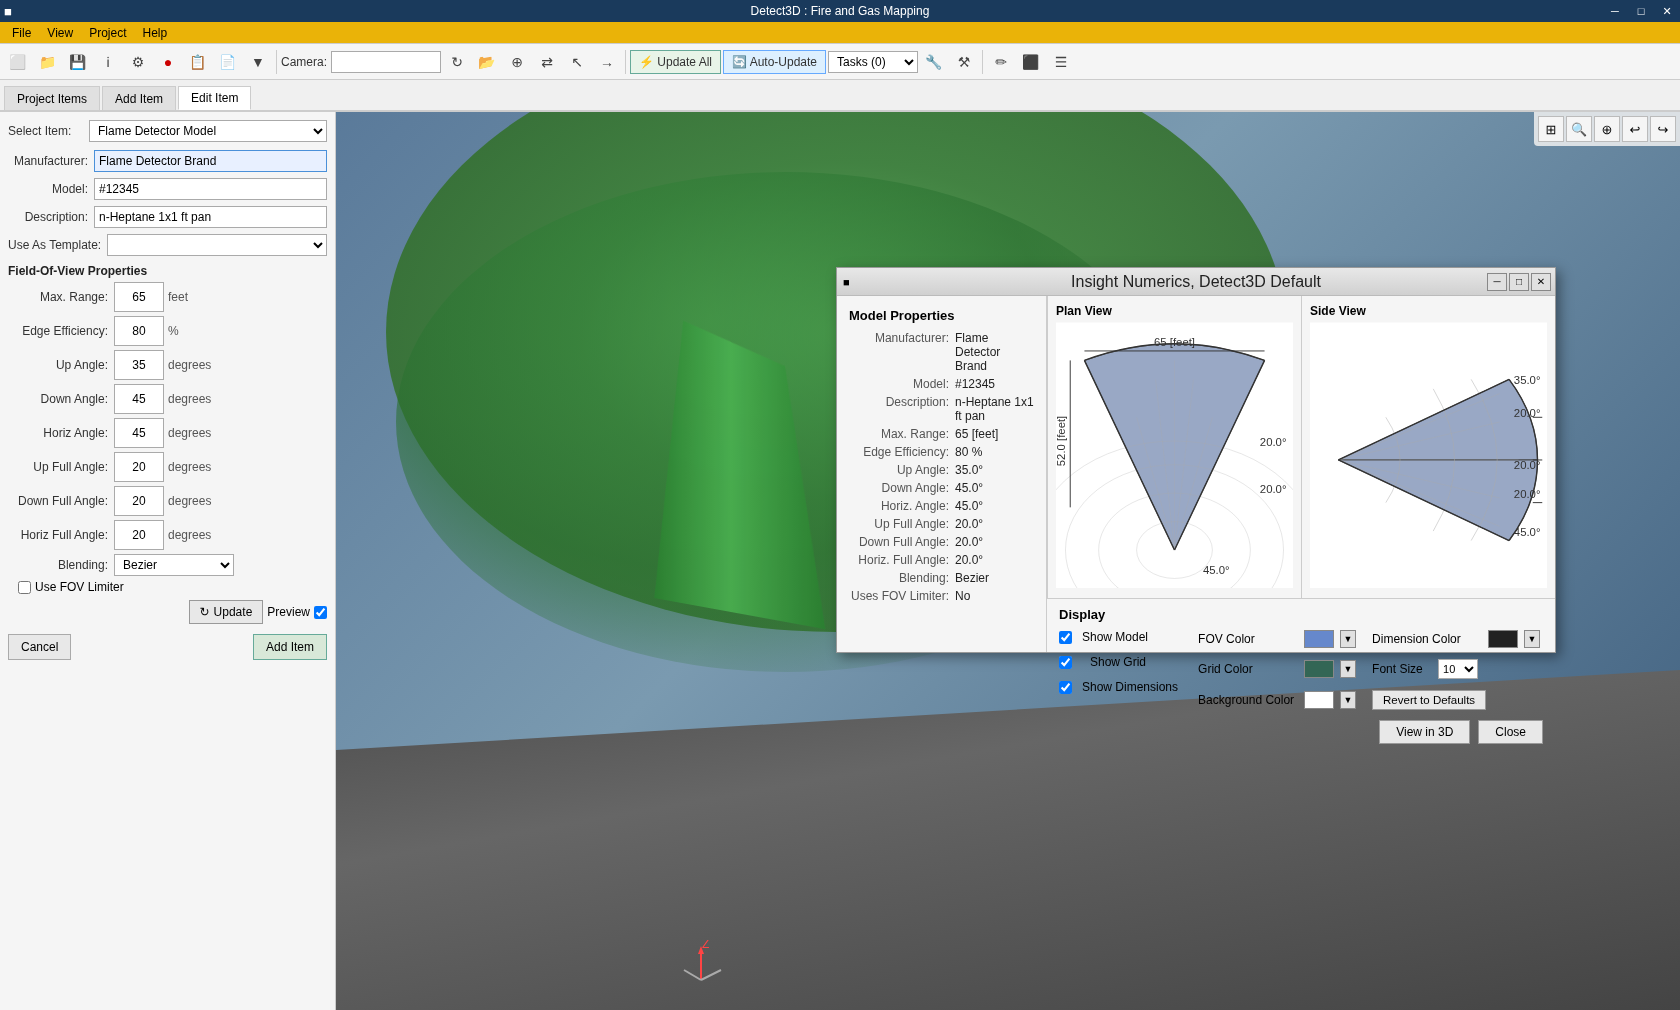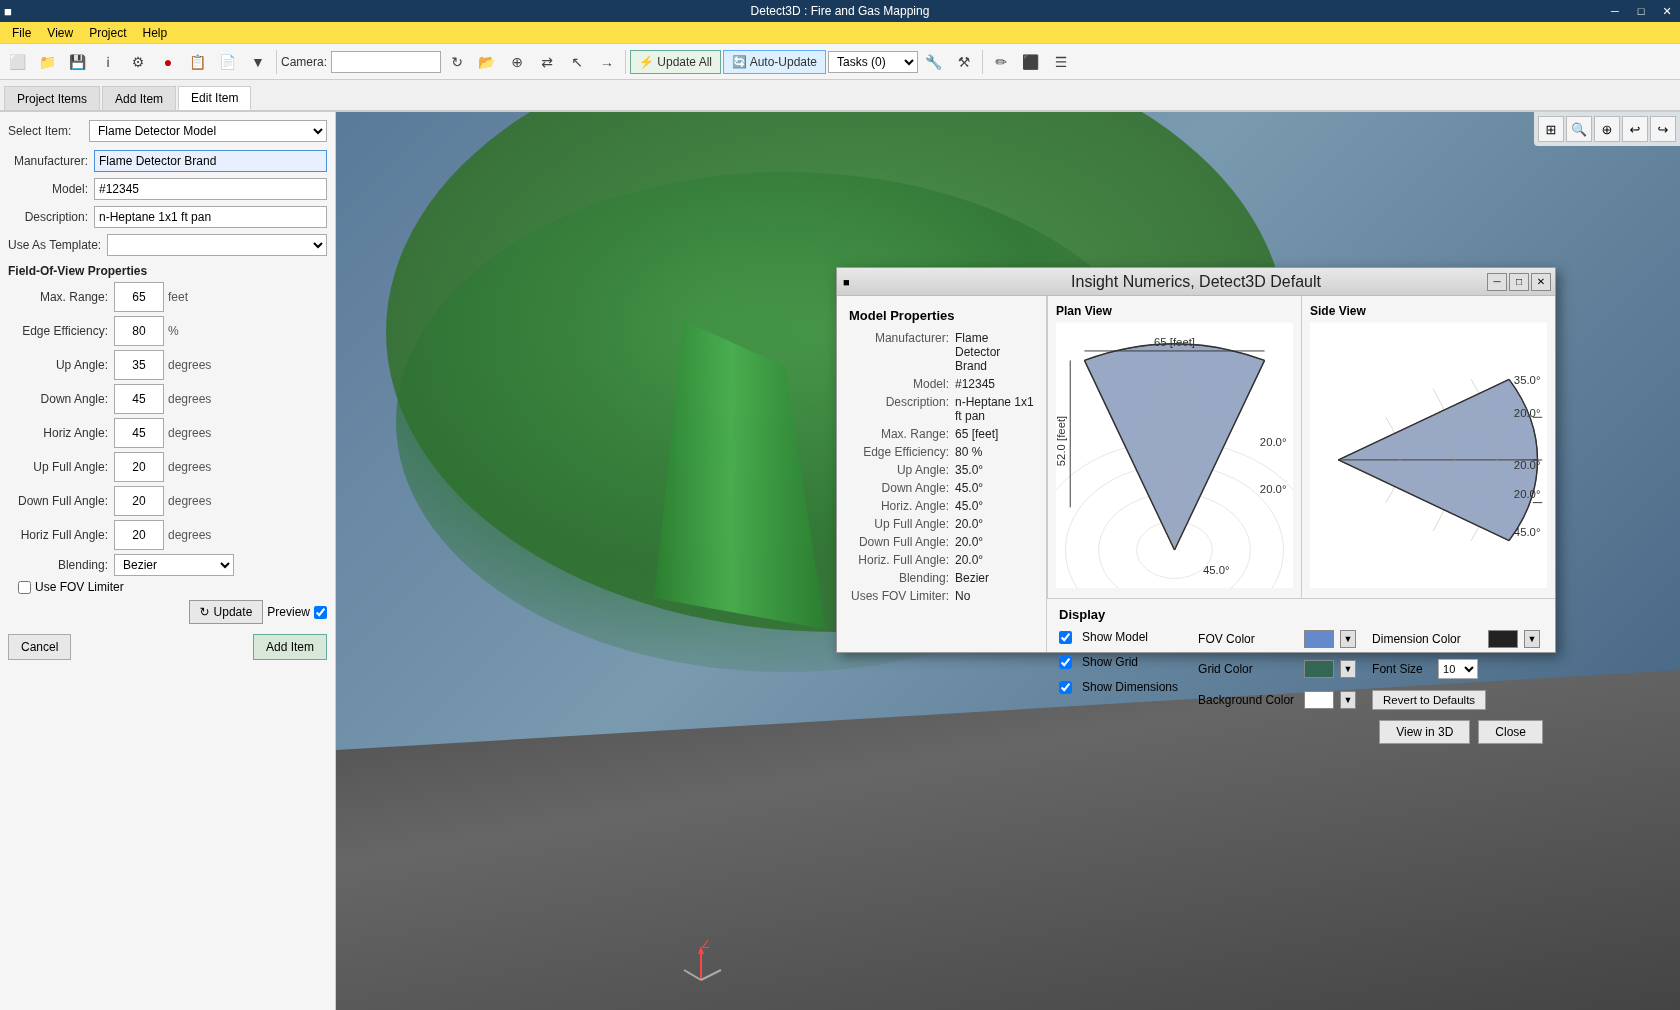--- a/index.html
+++ b/index.html
@@ -23,21 +23,21 @@
       display: flex;
     }
     .win-btn {
       width: 26px; height: 22px;
       display: flex; align-items: center; justify-content: center;
       color: white; font-size: 11px; cursor: pointer;
     }
 
     
     .menu-bar {
-      background: #fde047;
+      background: #eab308;
       height: 22px;
       display: flex;
       align-items: center;
       padding: 0 4px;
       border-bottom: 1px solid #ccc;
     }
     .menu-item {
       padding: 2px 8px;
       cursor: pointer;
       color: #000;
@@ -844,21 +844,21 @@
             <div style="border-top:1px solid #ccc;padding:8px 12px;">
               <div class="display-title">Display</div>
               <div style="display:flex;gap:20px;flex-wrap:wrap;">
                 <div style="display:flex;flex-direction:column;gap:5px;">
                   <div class="display-row">
                     <input type="checkbox" checked="" style="">
                     <span style="margin-left:4px;">Show Model</span>
                   </div>
                   <div class="display-row">
                     <input type="checkbox" checked="" style="">
-                    <span style="margin-left:4px;">Show Grid</span>
+                    <span style="margin-left:12px;">Show Grid</span>
                   </div>
                   <div class="display-row">
                     <input type="checkbox" checked="" style="">
                     <span style="margin-left:4px;">Show Dimensions</span>
                   </div>
                 </div>
                 <div style="display:flex;flex-direction:column;gap:5px;">
                   <div class="display-row">
                     <span style="min-width:100px;">FOV Color</span>
                     <div class="color-btn" style="background:#6688cc;"></div>

